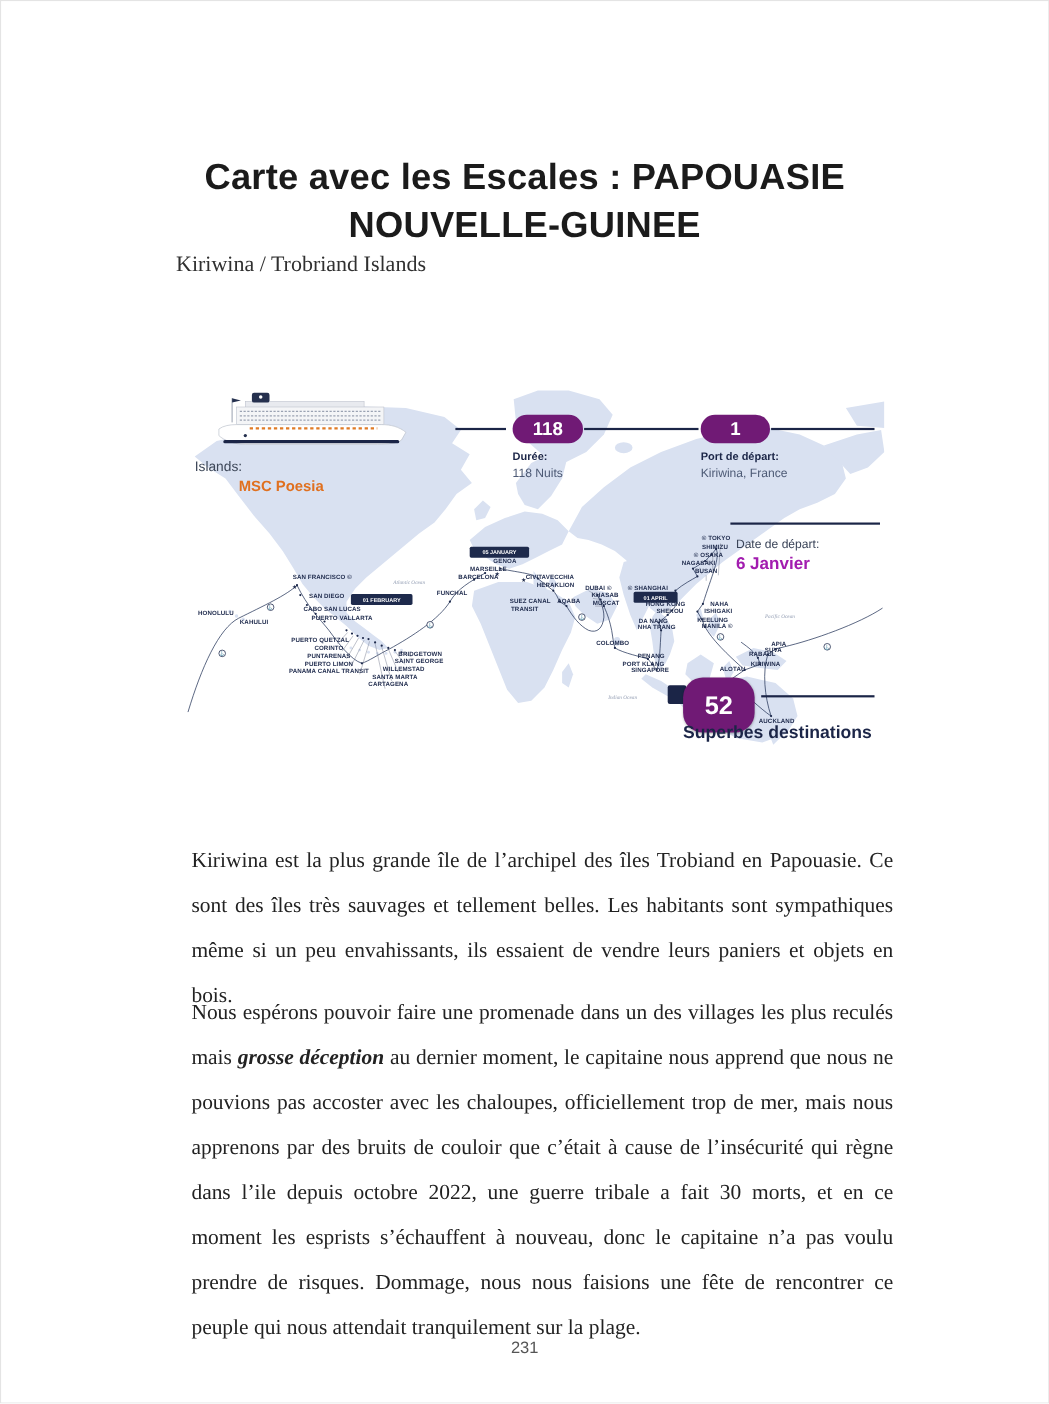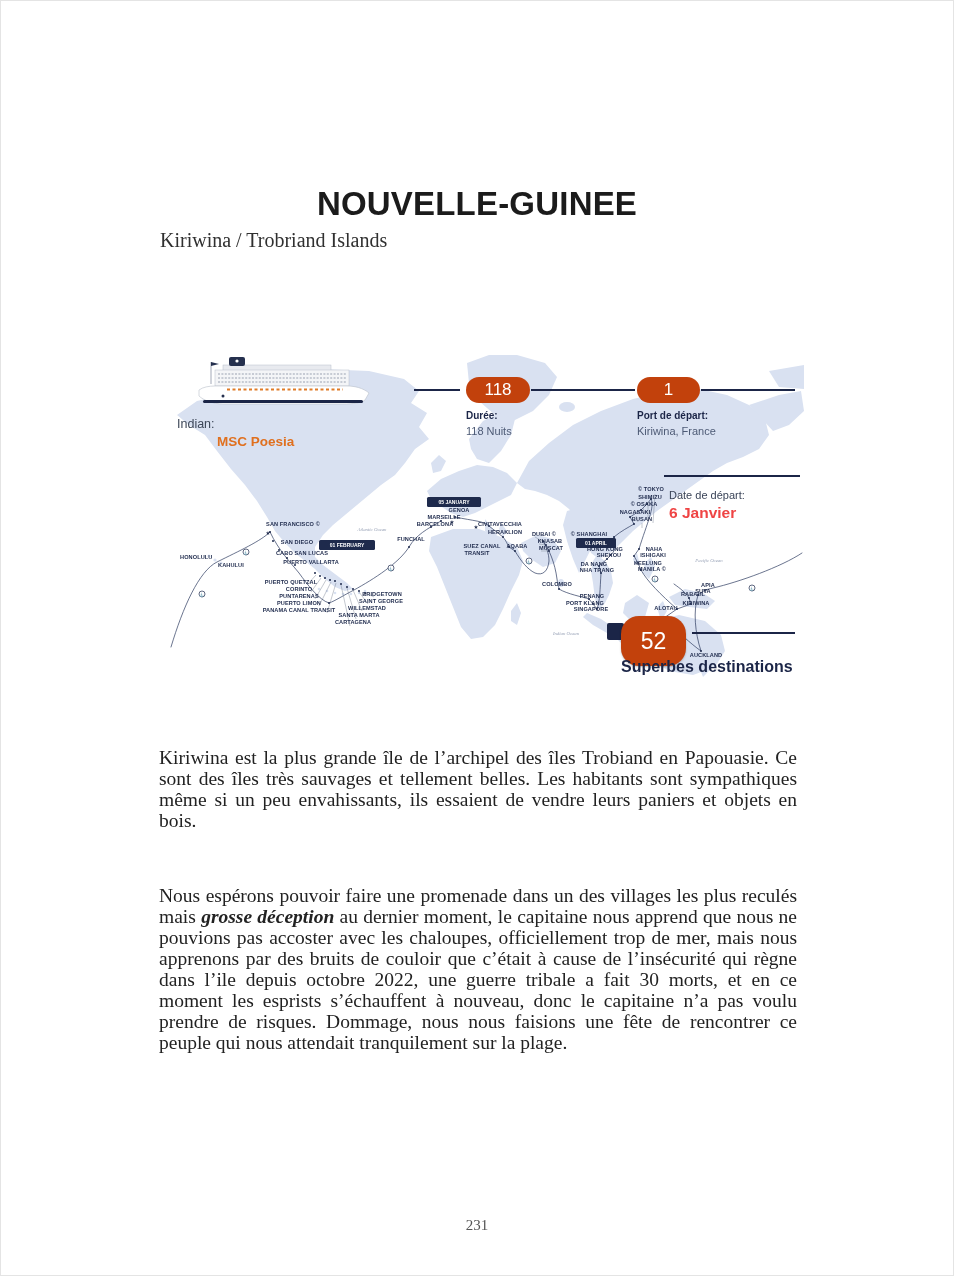--- a/index.html
+++ b/index.html
@@ -4,51 +4,51 @@
 <style>
   html,body{margin:0;padding:0;background:#fff;}
   .page{position:relative;width:954px;height:1276px;background:#fff;border:1px solid #e4e4e4;box-sizing:border-box;overflow:hidden;font-family:"Liberation Sans",sans-serif;}
   .title{position:absolute;left:0;top:116px;width:100%;text-align:center;font-family:"Liberation Sans",sans-serif;font-weight:700;font-size:33px;line-height:43px;color:#1b1b1b;letter-spacing:.2px;}
   .subtitle{position:absolute;left:159px;top:228px;font-family:"Liberation Serif",serif;font-size:20px;color:#303030;}
   .figure{position:absolute;left:168px;top:350px;width:640px;height:346px;}
   .world{position:absolute;left:0;top:0;width:635px;height:343px;}
   .ship{position:absolute;left:24px;top:4px;width:180px;height:58px;}
   .ship-cap{position:absolute;left:8px;top:66px;font-size:12.5px;color:#3d4758;}
   .ship-name{margin-top:3px;font-weight:700;font-size:13.5px;color:#e0701f;padding-left:40px;}
-  .pill{position:absolute;background:#c2410c;color:#fff;font-weight:400;display:flex;align-items:center;justify-content:center;border-radius:14px;}
+  .pill{position:absolute;background:#701a75;color:#fff;font-weight:700;display:flex;align-items:center;justify-content:center;border-radius:14px;}
   .pill-118{left:297px;top:26px;width:64px;height:26px;font-size:17px;}
   .pill-1{left:468px;top:26px;width:63px;height:26px;font-size:17px;}
   .pill-52{left:452px;top:265px;width:65px;height:50px;border-radius:18px;font-size:23px;box-shadow:0 1px 2px rgba(0,0,0,.25);}
   .tab52{position:absolute;left:438px;top:272px;width:17px;height:17px;background:#1b2547;border-radius:2px;}
   .hline{position:absolute;height:2px;background:#1b2547;}
   .c1{left:245px;top:38px;width:46px;}
   .c2{left:362px;top:38px;width:104px;}
   .c3{left:532px;top:38px;width:94px;}
   .c4{left:523px;top:281px;width:103px;}
   .c5{left:495px;top:124px;width:136px;}
   .cap{position:absolute;width:160px;}
   .cap-b{font-weight:700;font-size:10px;color:#1b2547;}
   .cap-v{margin-top:4px;font-size:11px;color:#4d5a75;}
   .cap-duree{left:297px;top:59px;}
   .cap-port{left:468px;top:59px;}
   .dep-l{position:absolute;left:500px;top:138px;font-size:11px;color:#3a4458;}
-  .dep-v{position:absolute;left:500px;top:153px;font-size:15.5px;font-weight:700;color:#ef4444;}
+  .dep-v{position:absolute;left:500px;top:153px;font-size:15.5px;font-weight:700;color:#a21caf;}
   .superbes{position:absolute;left:452px;top:307px;font-size:16px;font-weight:700;color:#1b2547;}
-  .body{position:absolute;left:158px;width:638px;margin:0;font-family:"Liberation Serif",serif;font-size:19.5px;line-height:21px;color:#222;text-align:justify;}
+  .body{position:absolute;left:158px;width:638px;margin:15px;font-family:"Liberation Serif",serif;font-size:19.5px;line-height:41px;color:#222;text-align:justify;}
   .p1{top:746px;}
   .p2{top:884px;}
   .body strong{font-weight:700;font-style:italic;}
-  .pageno{position:absolute;left:0;top:1216px;width:100%;text-align:center;font-family:Liberation Serif, serif;font-size:15px;color:#555;}
+  .pageno{position:absolute;left:0;top:1216px;width:100%;text-align:center;font-family:Liberation Sans, sans-serif;font-size:15px;color:#555;}
 </style>
 </head>
 <body>
 
 <div class="page">
 
-  <h1 class="title"><br><span>NOUVELLE-GUINEE</span></h1>
+  <h1 class="title"><span>Carte avec les Escales : PAPOUASIE</span><br><span>NOUVELLE-GUINEE</span></h1>
 
   <div class="subtitle">Kiriwina / Trobriand Islands</div>
 
   <figure class="figure" style="margin:0;">
 
     <svg class="world" viewBox="0 0 635 343">
       <g fill="#d9e1f1">
         <path d="M8,64 L28,50 L55,44 L72,30 L110,22 L150,18 L200,20 L235,28 L250,40 L242,52 L258,62 L250,76 L260,88 L246,98 L236,112 L226,124 L212,134 L200,144 L188,154 L176,164 L164,174 L154,184 L146,196 L146,206 L154,214 L162,220 L170,226 L178,232 L184,238 L176,240 L166,236 L156,228 L146,218 L136,210 L126,202 L116,192 L106,180 L98,166 L88,150 L76,134 L62,118 L48,100 L36,84 L20,74 Z"></path>
         <path d="M298,12 L320,4 L348,4 L376,12 L388,26 L380,44 L364,60 L344,70 L326,64 L310,50 L300,32 Z"></path>
         <ellipse cx="398" cy="56" rx="8" ry="5"></ellipse>
@@ -246,21 +246,21 @@
       <line x1="25" y1="18" x2="153" y2="18" stroke="#9aa2b2" stroke-width="1.1" stroke-dasharray="2,1.4"></line>
       <line x1="25" y1="22" x2="153" y2="22" stroke="#9aa2b2" stroke-width="1.1" stroke-dasharray="2,1.4"></line>
       <line x1="25" y1="26" x2="153" y2="26" stroke="#9aa2b2" stroke-width="1.1" stroke-dasharray="2,1.4"></line>
       <path d="M6,34 C10,31 16,30 22,30 L154,30 C162,30 170,32 176,37 L172,44 C168,47 160,48 150,48 L30,48 C20,48 10,44 6,40 Z" fill="#ffffff" stroke="#b9bfca" stroke-width="0.6"></path>
       <line x1="34" y1="33.5" x2="150" y2="33.5" stroke="#e07b26" stroke-width="2" stroke-dasharray="3,2.5"></line>
       <rect x="10" y="44" width="160" height="3" rx="1.5" fill="#1b2547"></rect>
       <circle cx="30" cy="40" r="1.5" fill="#25304e"></circle>
     </svg>
 
     <div class="ship-cap">
-      <div>Indian:</div>
+      <div>Islands:</div>
       <div class="ship-name">MSC Poesia</div>
     </div>
 
     <div class="hline c1"></div>
     <div class="pill pill-118">118</div>
     <div class="hline c2"></div>
     <div class="pill pill-1">1</div>
     <div class="hline c3"></div>
 
     <div class="cap cap-duree">

